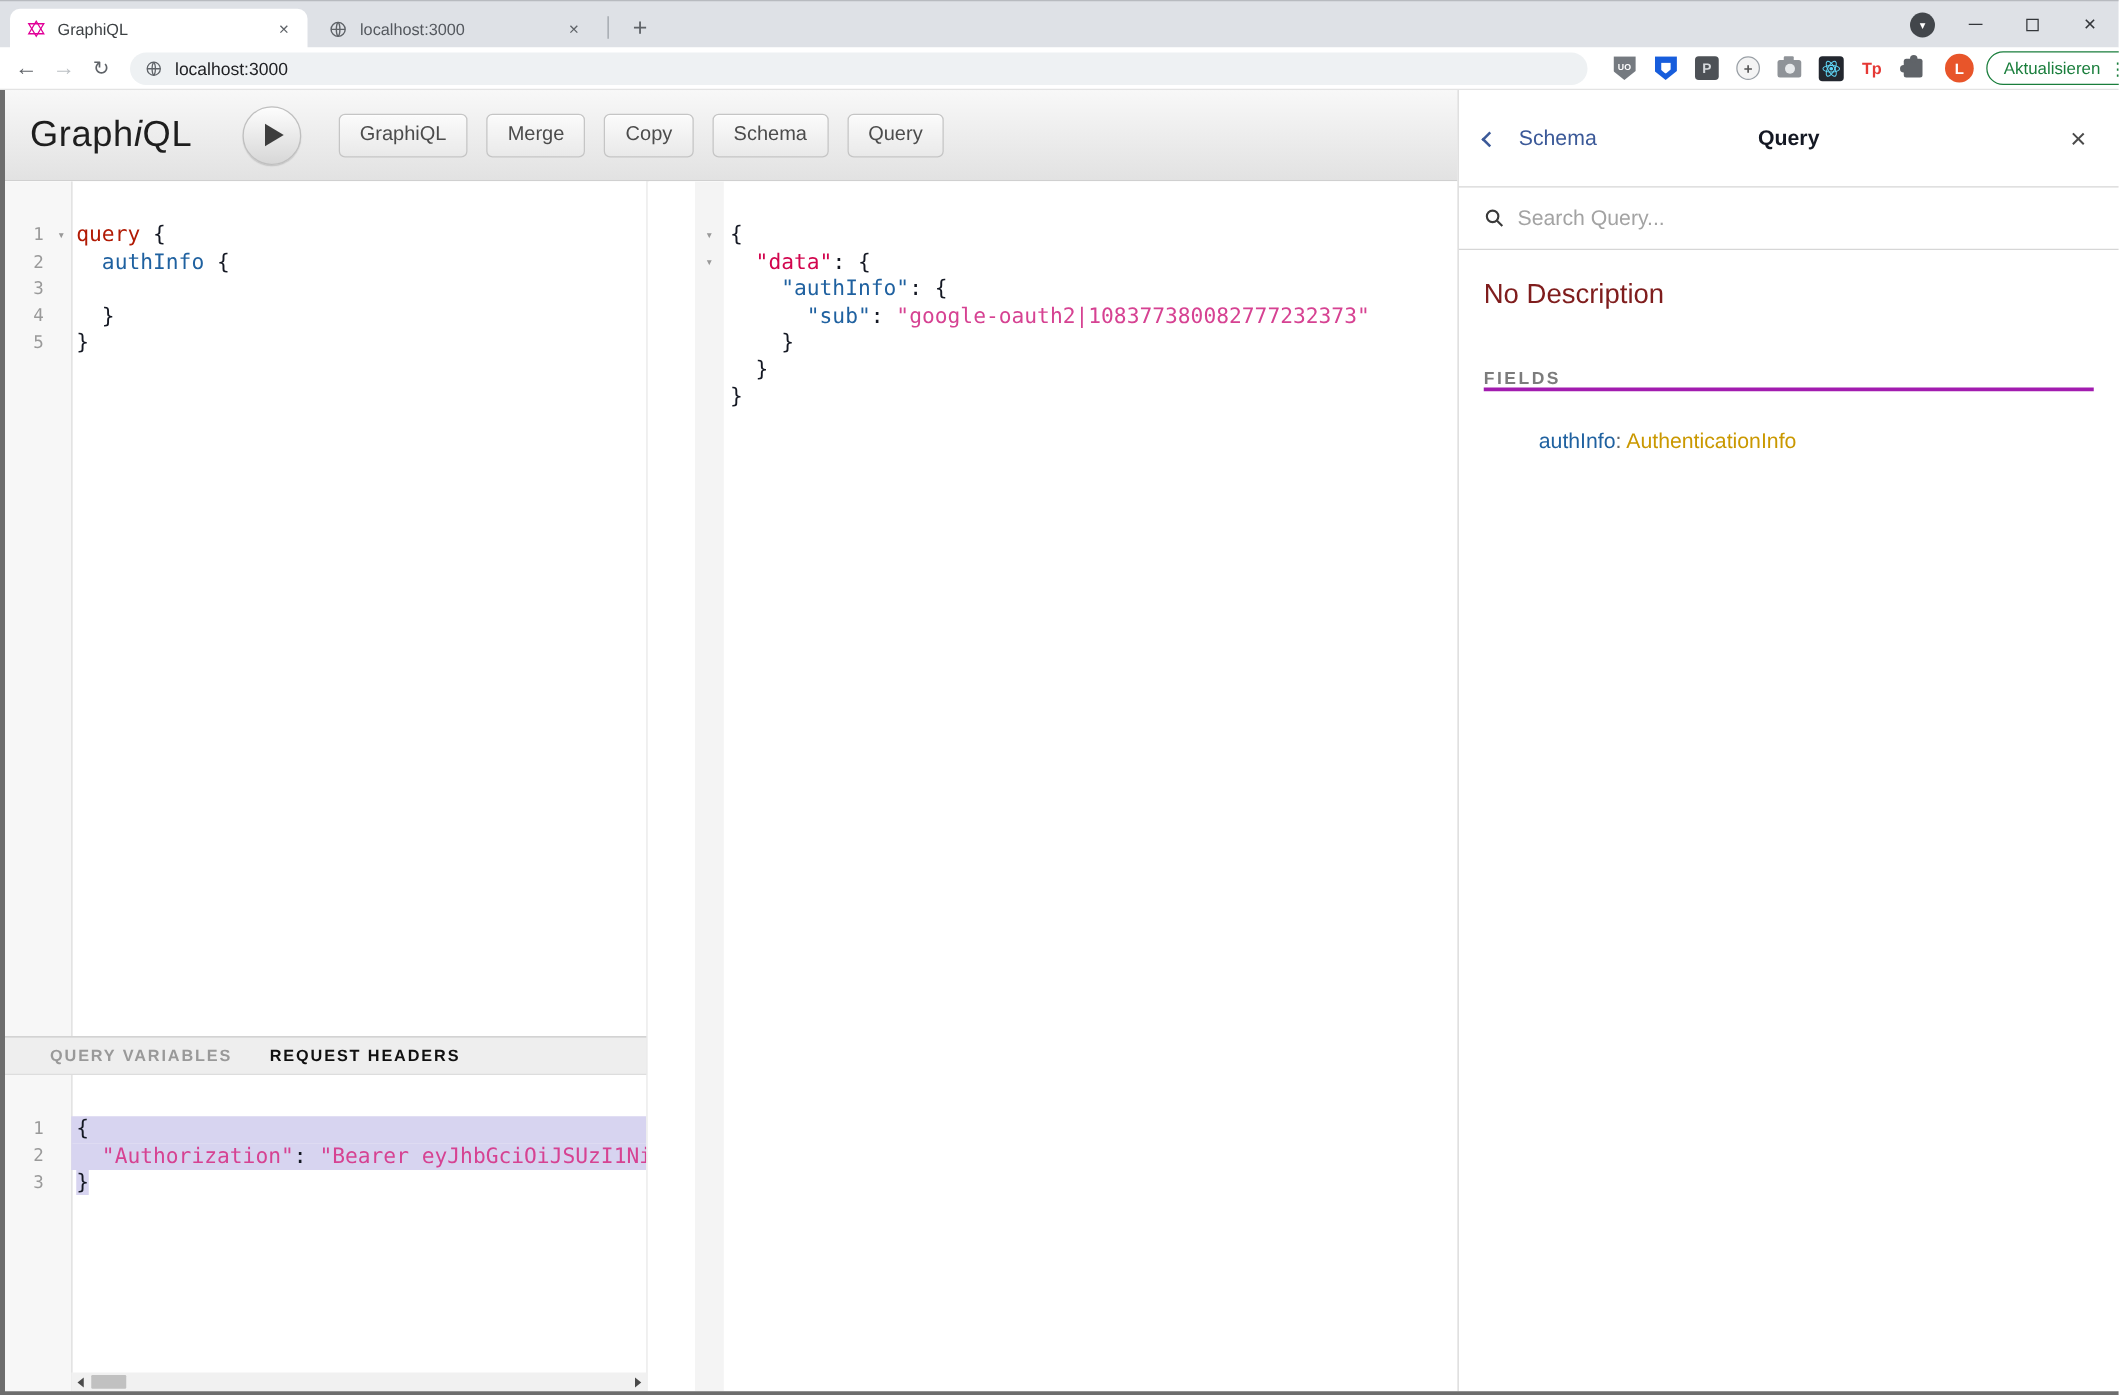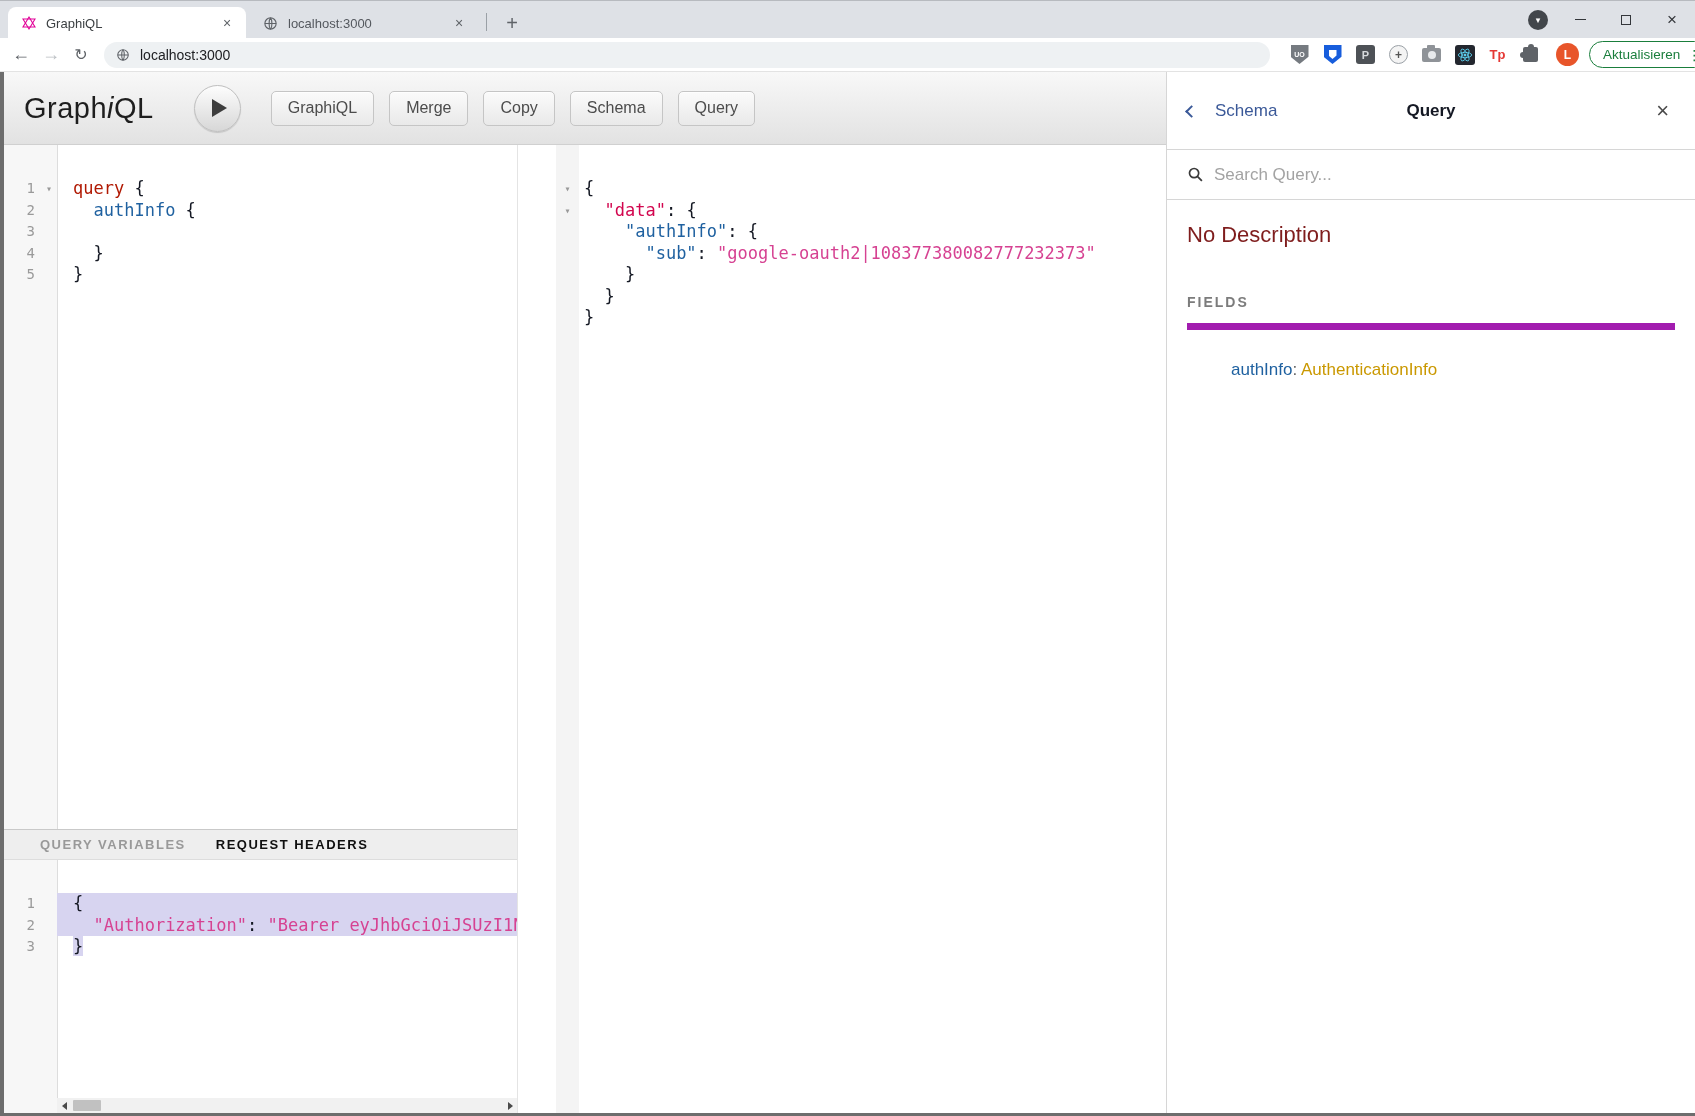--- a/index.html
+++ b/index.html
@@ -87,21 +87,21 @@
   .var-title { position:absolute; top:684px; left:0; right:0; height:31px; background:#eee; border-top:1px solid #c9c9c9; border-bottom:1px solid #ddd;
                display:flex; align-items:center; padding-left:36px; gap:30px; }
   .var-tab { font-size:13px; font-weight:bold; letter-spacing:1.5px; color:#999; }
   .var-tab.active { color:#101010; }
   .headers-editor { position:absolute; top:715px; left:0; right:0; bottom:0; }
 
   .code-lines { position:relative; padding-top:33px; }
   .cm-line { display:flex; height:21.5px; line-height:21.5px; font-family:"DejaVu Sans Mono", monospace; font-size:17px; white-space:pre; }
   .gut-num { width:37px; flex:none; text-align:right; padding-right:6px; color:#9a9a9a; font-size:14px; font-family:"DejaVu Sans Mono", monospace; }
   .gut-fold { width:16px; flex:none; text-align:center; color:#999; font-size:10px; }
-  .code { flex:1; padding-left:16px; overflow:hidden; }
+  .code { flex:1; padding-left:4px; overflow:hidden; }
   .sel-full .code { background:#d7d4f0; }
   .tk-selbg { background:#d7d4f0; }
   .tk-kw  { color:#B11A04; }
   .tk-prop{ color:#1F61A0; }
   .tk-def { color:#D2054E; }
   .tk-str { color:#D64292; }
   .tk-pn  { color:#141823; }
 
   
   .hscroll { position:absolute; left:53px; right:0; bottom:0; height:15px; background:#f1f1f1; display:flex; align-items:center; }
@@ -125,21 +125,21 @@
   .doc-back { display:flex; align-items:center; color:#3B5998; font-size:17px; gap:19px; }
   .doc-back .chev { width:9px; height:9px; border-left:2px solid #3B5998; border-bottom:2px solid #3B5998; transform:rotate(45deg); margin-top:1px; }
   .doc-title { position:absolute; left:50%; transform:translateX(-50%); font-size:17px; font-weight:bold; color:#141823; }
   .doc-close { position:absolute; right:26px; font-size:22px; color:#4a4a4a; line-height:1; font-weight:300; }
   .doc-search { height:50px; border-bottom:1px solid #d6d6d6; display:flex; align-items:center; padding:0 20px; }
   .search-icon { margin-right:10px; display:flex; }
   .doc-search input { border:none; outline:none; font-size:17px; color:#333; width:100%; background:transparent; font-family:"Liberation Sans",sans-serif; }
   .doc-search input::placeholder { color:#a3a3a3; }
   .doc-body { padding:22px 20px 0 20px; }
   .no-desc { font-size:22px; color:#7f1d1d; }
-  .fields-heading { margin-top:46px; font-size:14px; font-weight:bold; letter-spacing:2px; color:#7c7c7c; padding-bottom:13px; border-bottom:7px solid #a21caf; }
+  .fields-heading { margin-top:46px; font-size:14px; font-weight:bold; letter-spacing:2px; color:#7c7c7c; border-bottom:3px solid #a21caf; }
   .field-row { margin-top:30px; font-size:17px;margin-left:44px; }
   .field-name { color:#1F61A0; }
   .field-colon { color:#666; }
   .field-type { color:#CA9800; }
   .field-desc { margin-top:22px; font-size:17px; color:#707070; padding-left:8px; }
 
   
   svg { display:block; }
 </style>
 </head>

